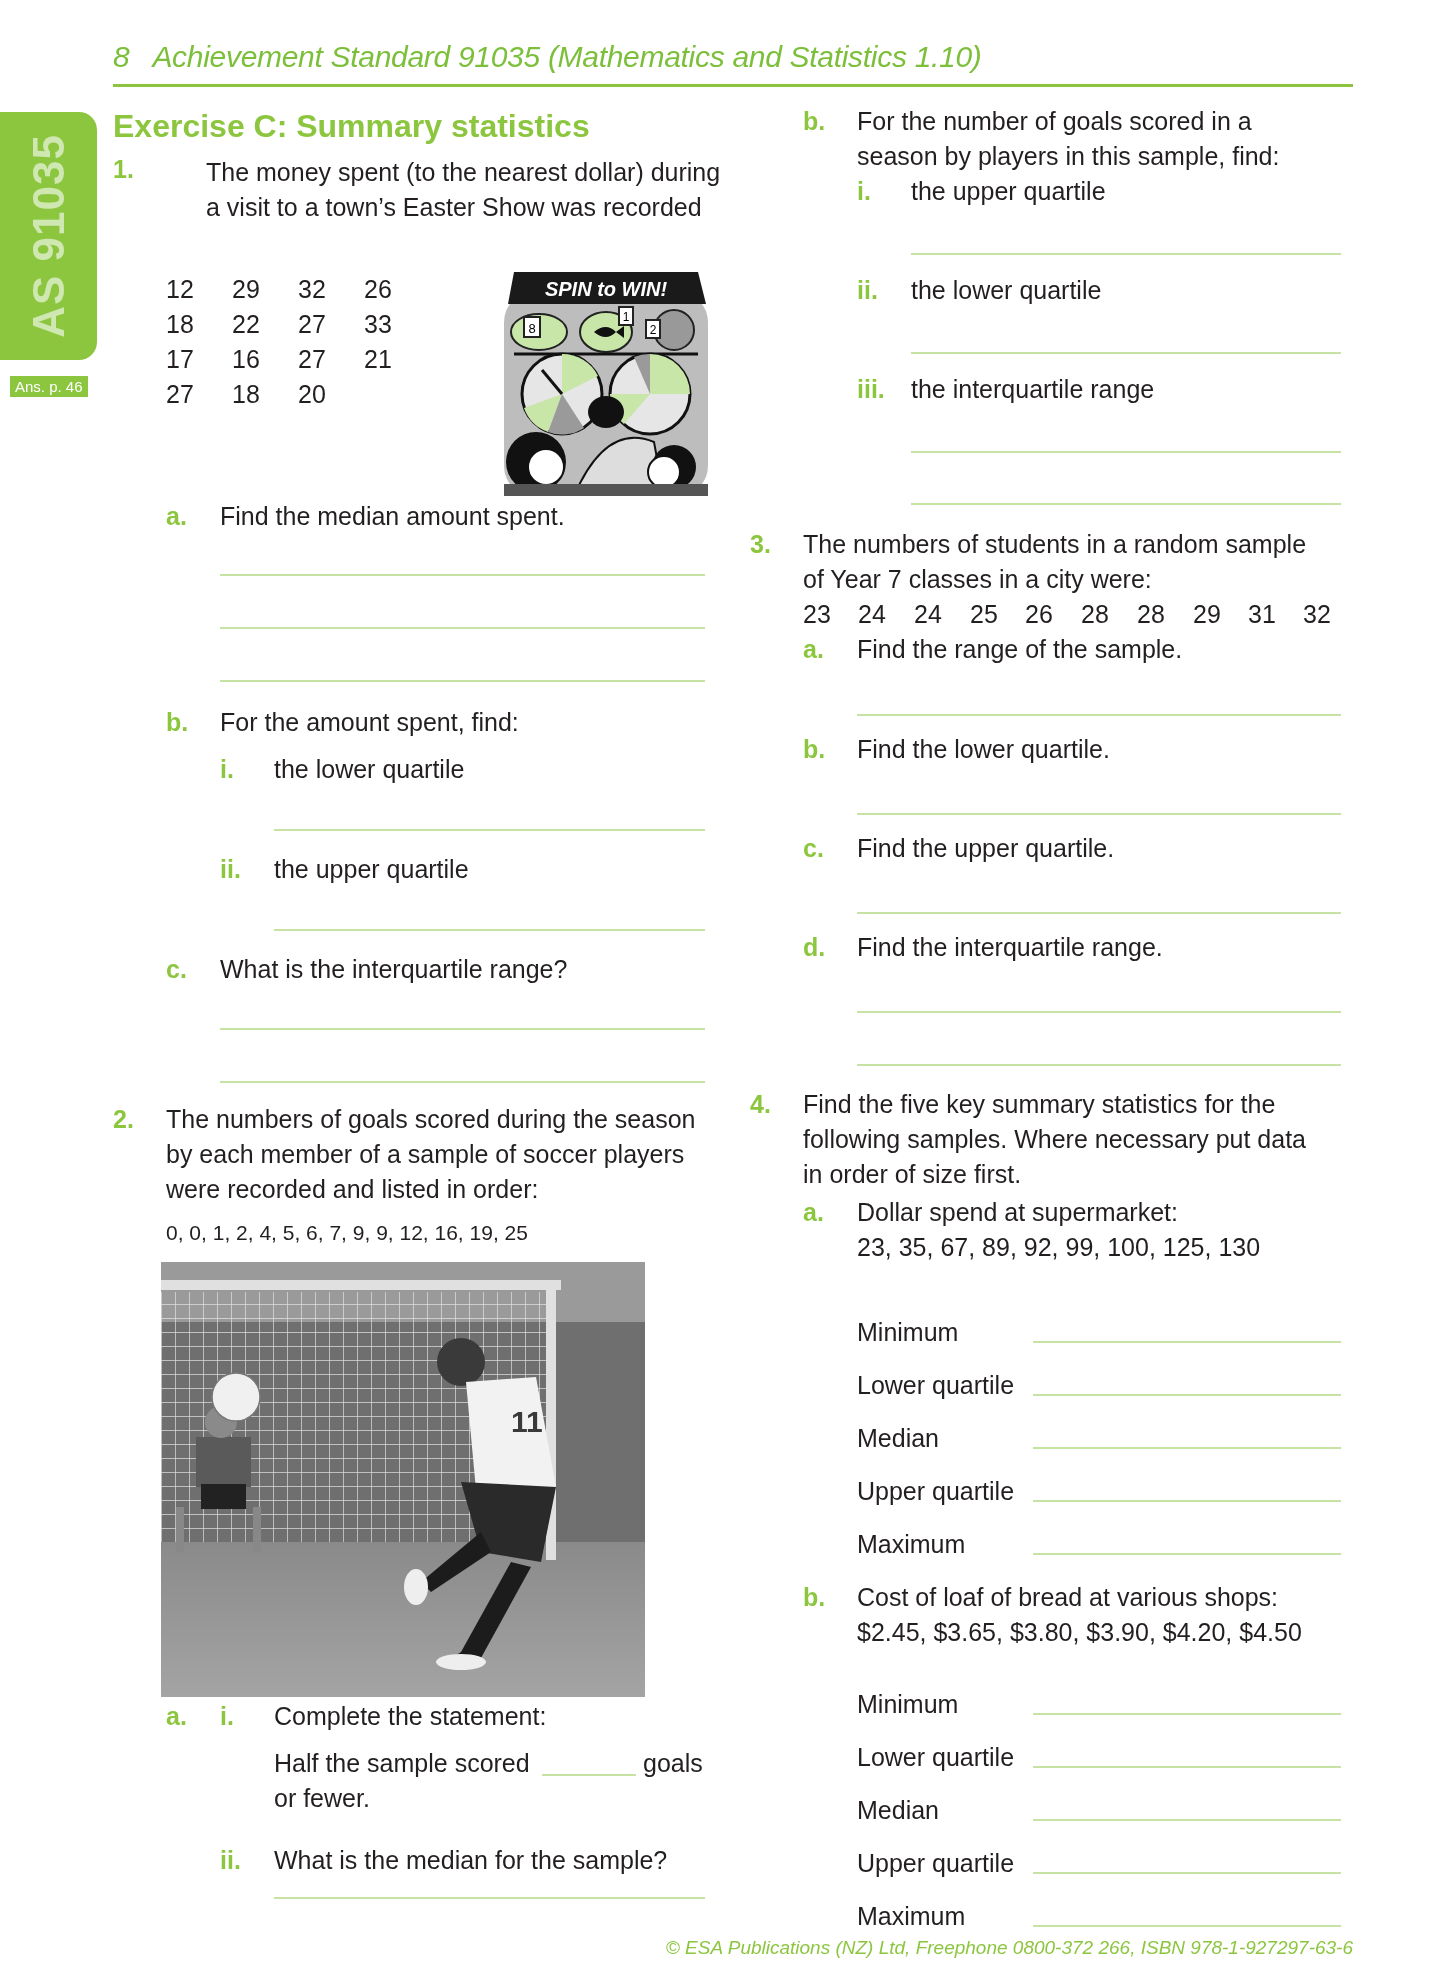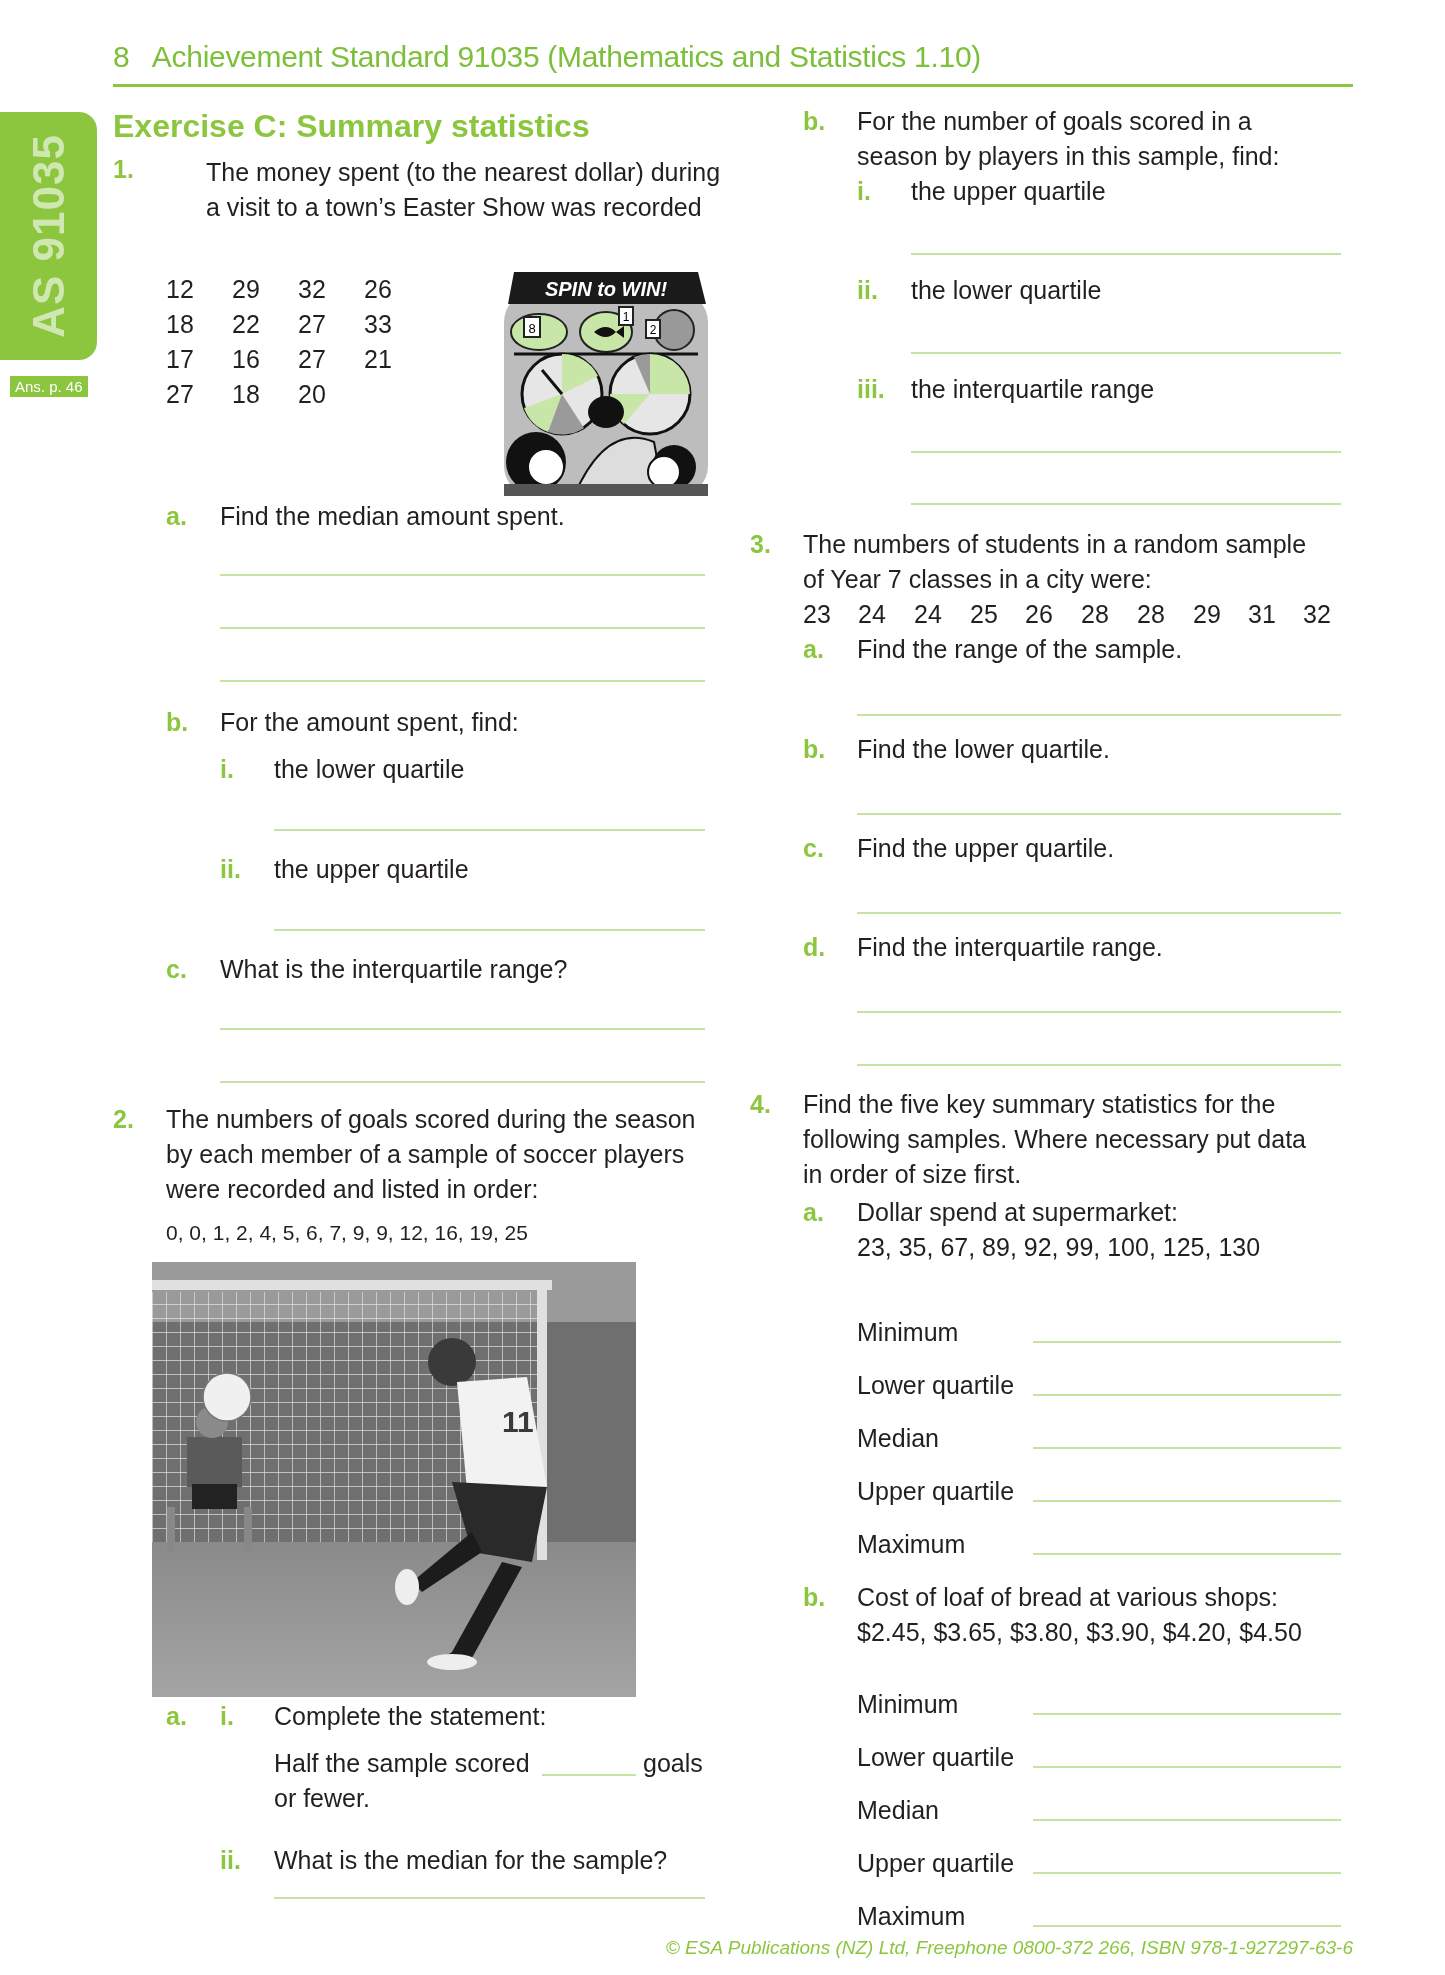--- a/index.html
+++ b/index.html
@@ -1,35 +1,35 @@
 <!DOCTYPE html>
 <html><head>
 <meta charset="utf-8">
 <style>
   html, body { margin: 0; padding: 0; background: #ffffff; }
   body { width: 1445px; height: 1975px; position: relative; overflow: hidden;
          font-family: "Liberation Sans", sans-serif; color: #231f20; }
   .abs { position: absolute; }
-  .header-title { left: 113px; top: 40px; font-size: 30px; color: #7cbf3a;
+  .header-title { left: 113px; top: 40px; font-size: 30px; font-style: italic; color: #7cbf3a;
                   white-space: nowrap; letter-spacing: -0.3px; }
   .header-rule { left: 113px; top: 84px; width: 1240px; height: 3px; background: #8cc63f; }
   .side-tab { left: 0; top: 112px; width: 97px; height: 248px; background: #8cc63f;
               border-radius: 0 18px 18px 0; }
   .side-tab-text { position: absolute; left: 50%; top: 50%; transform: translate(-50%,-50%) rotate(-90deg);
                    font-size: 44px; font-weight: bold; color: #cfe7b0; white-space: nowrap; letter-spacing: 1px; }
   .ans-badge { left: 10px; top: 376px; background: #8cc63f; color: #ffffff; font-size: 15px;
                padding: 2px 5px; white-space: nowrap; }
   .exercise-title { left: 113px; top: 108px; font-size: 32px; font-weight: bold; color: #8cc63f; white-space: nowrap; }
   .q-num { font-size: 25px; font-weight: bold; color: #8cc63f; }
   .txt { font-size: 25px; line-height: 35px; color: #231f20; white-space: nowrap; }
   .sub { font-size: 25px; font-weight: bold; color: #8cc63f; }
   .line { height: 2px; background: #c6e3a3; }
   .numgrid { display: grid; grid-template-columns: repeat(4, 66px); font-size: 25px; line-height: 35px; }
   .spin-art { left: 494px; top: 262px; width: 224px; height: 234px; }
-  .photo { left: 152px; top: 1262px; width: 504px; height: 435px; overflow: hidden; }
+  .photo { left: 161px; top: 1262px; width: 504px; height: 435px; overflow: hidden; }
   .footer { right: 92px; top: 1937px; font-size: 19px; font-style: italic; color: #8cc63f; white-space: nowrap; }
   .stat-label { font-size: 25px; white-space: nowrap; }
   .data-row { font-size: 21px; white-space: nowrap; word-spacing: 0; }
 </style>
 </head>
 <body>
 
 <div class="abs header-title">
   <span>8</span>&nbsp;&nbsp;
   <span>Achievement Standard 91035 (Mathematics and Statistics 1.10)</span>

